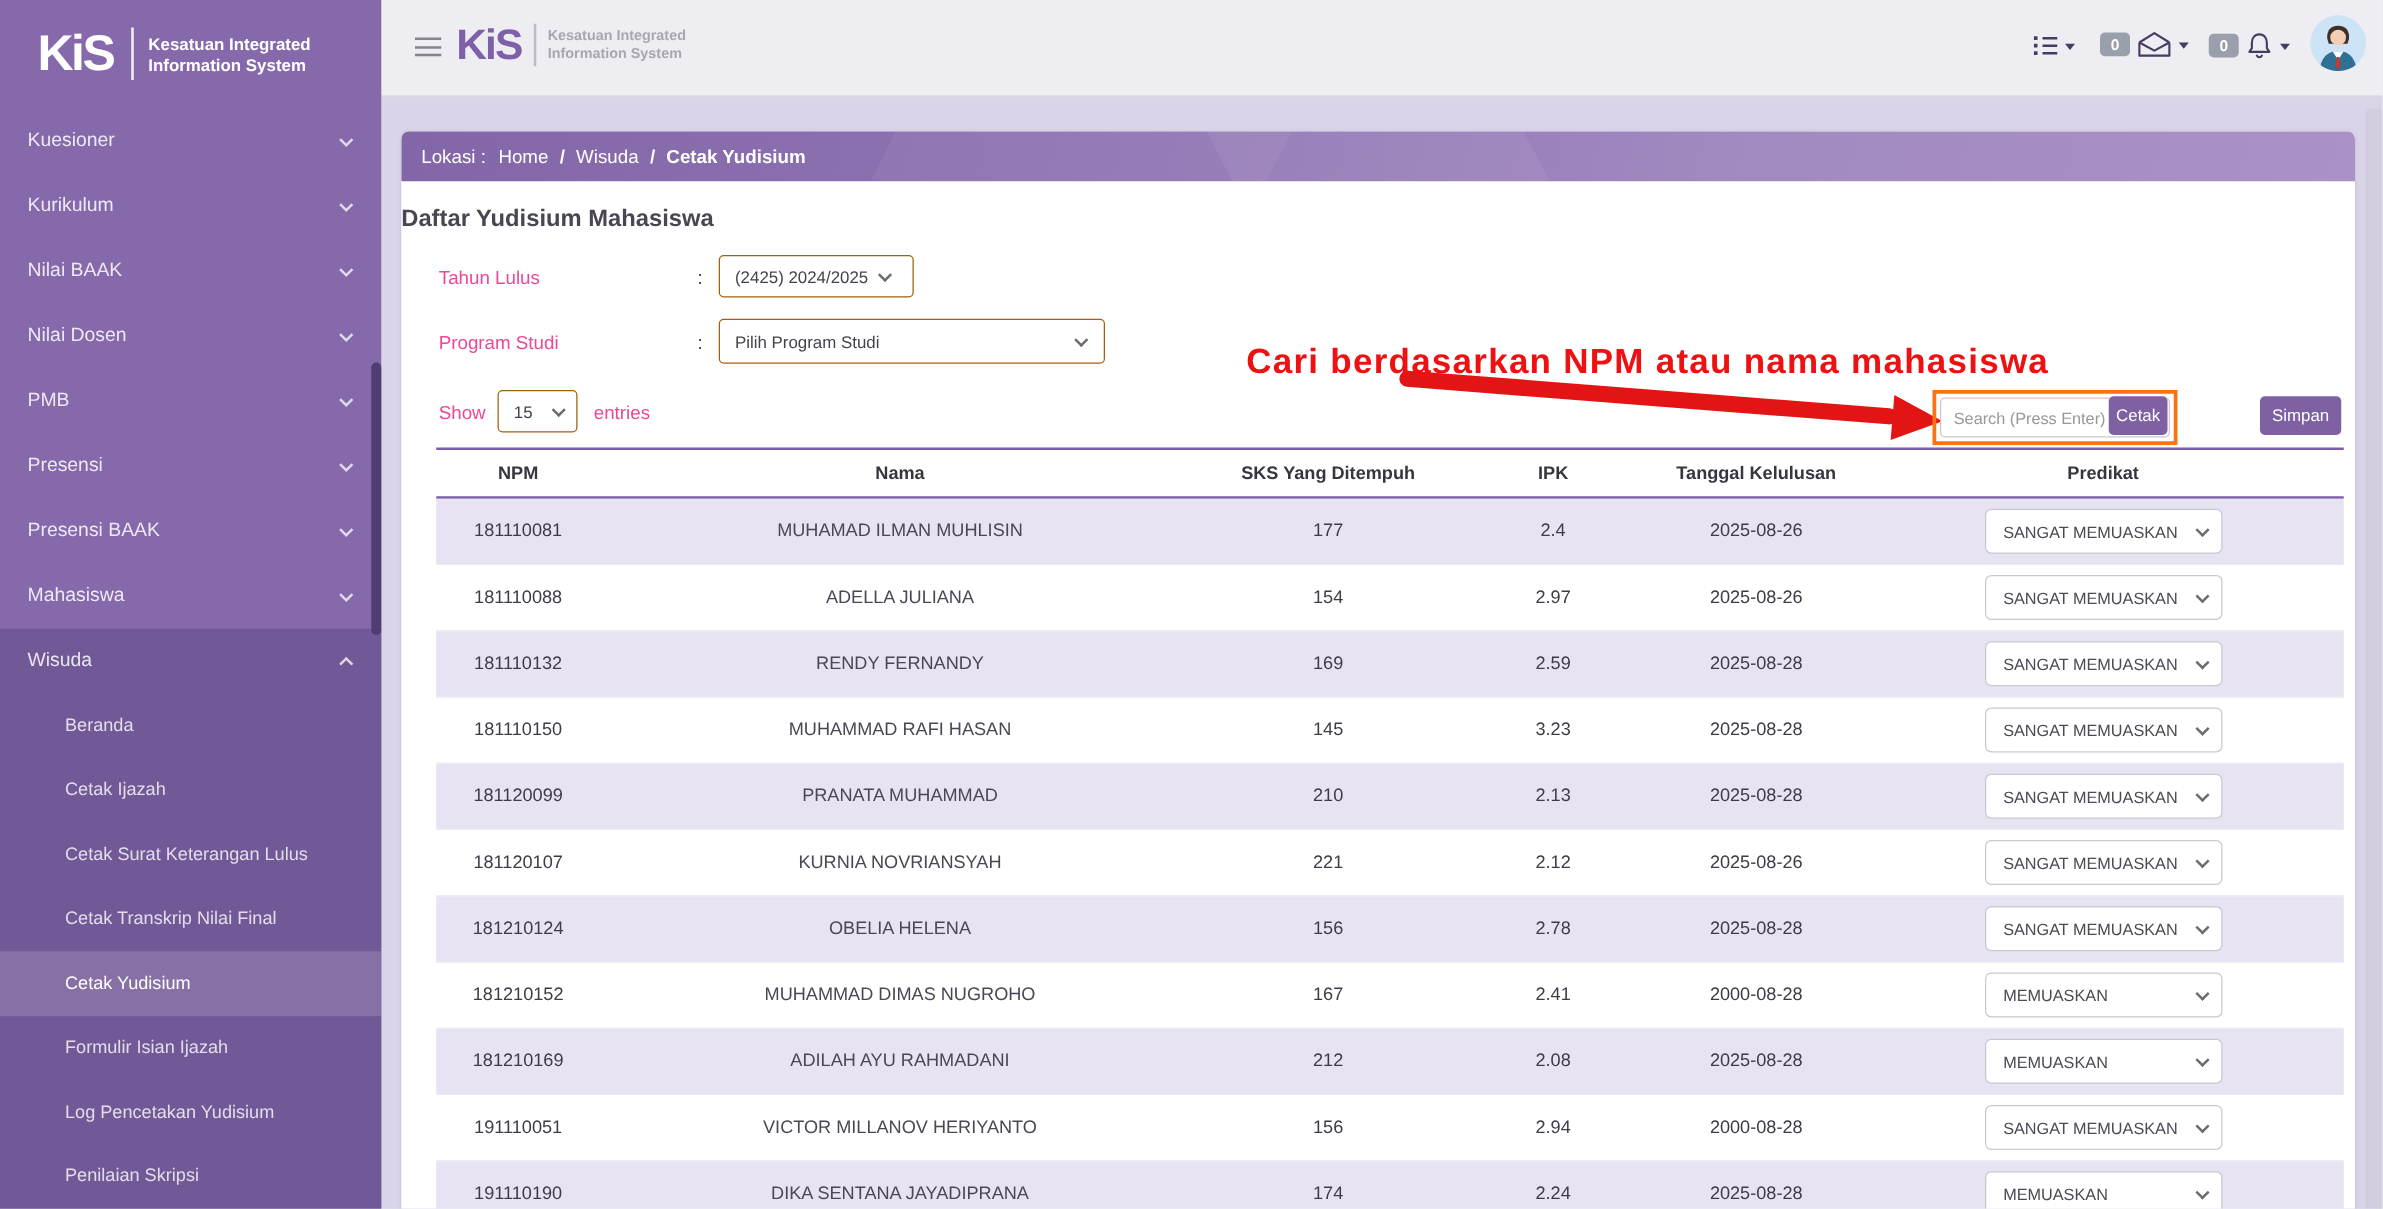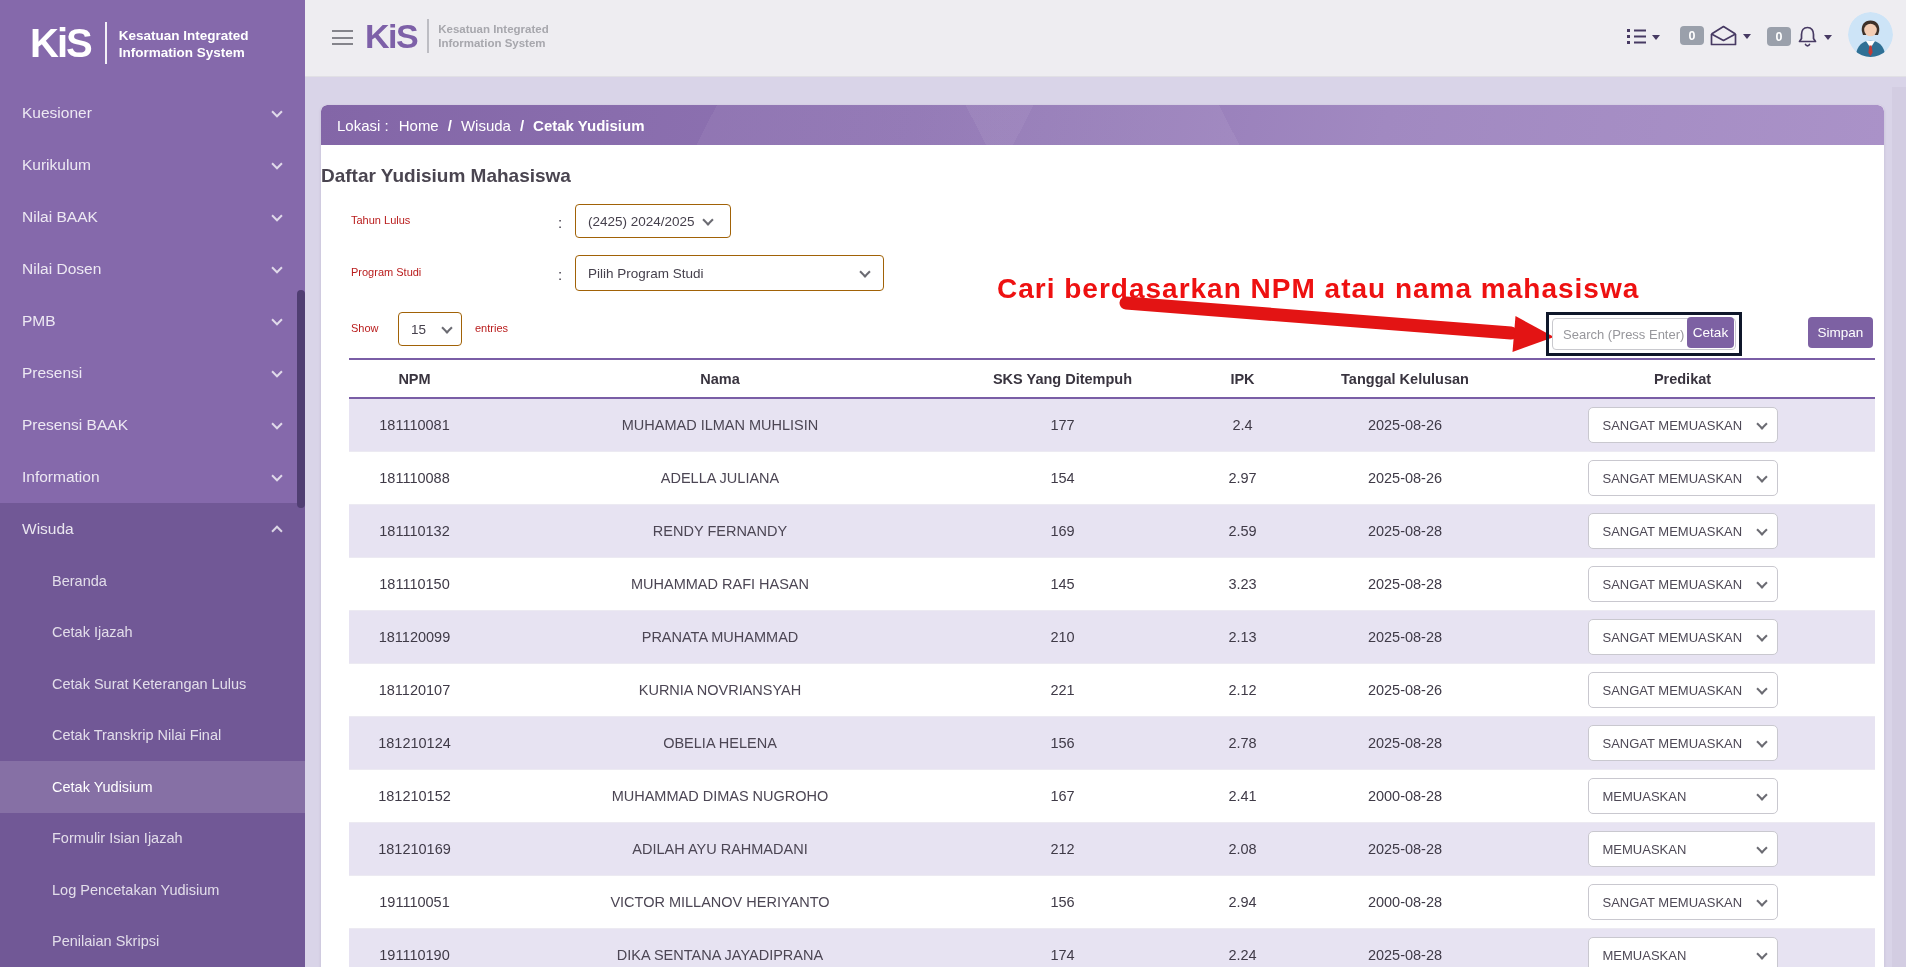--- a/index.html
+++ b/index.html
@@ -52,35 +52,35 @@
       background:linear-gradient(63deg,transparent 42%,rgba(255,255,255,.06) 42%,rgba(255,255,255,.06) 58%,transparent 58%),
                  linear-gradient(-63deg,transparent 55%,rgba(255,255,255,.05) 55%,rgba(255,255,255,.05) 75%,transparent 75%); }
   #breadcrumb span { position:relative; }
   #breadcrumb .sep { margin:0 9px; font-weight:bold; }
   #breadcrumb .crumb-current { font-weight:bold; }
   #breadcrumb .prefix { margin-right:10px; }
 
   #page-title { position:absolute; left:0; top:60px; width:100%; text-align:left;
                 font-size:19px; font-weight:700; color:#4a4550; }
 
-  .flabel { position:absolute; font-size:11px; color:#b91c1c; }
+  .flabel { position:absolute; font-size:15px; color:#ec4899; }
   .fcolon { position:absolute; left:237px; font-size:15px; color:#3c3744; }
   .select { background:#fff; border:1px solid #a16207; border-radius:4px; display:flex; align-items:center;
             font-size:13.5px; color:#46414d; cursor:pointer; }
   .select .schev { width:8px; height:8px; border-right:2px solid #6b6b72; border-bottom:2px solid #6b6b72;
                    transform:rotate(45deg); margin-top:-3px; flex:none; }
   #tahun-select { position:absolute; left:254px; top:99px; width:156px; height:34px; padding:0 10px 0 12px; gap:9px; }
   #prodi-select { position:absolute; left:254px; top:150px; width:309px; height:36px; padding:0 14px 0 12px; justify-content:space-between; }
   #show-select  { position:absolute; left:77px; top:207px; width:64px; height:34px; padding:0 10px 0 12px; justify-content:space-between; }
 
   #annotation-text { position:absolute; left:676px; top:168px; font-size:28px; font-weight:800;
                      letter-spacing:1px; color:#ee1111; white-space:nowrap; }
   #annotation-arrow { position:absolute; left:790px; top:185px; width:450px; height:70px; pointer-events:none; }
 
-  #search-highlight { position:absolute; left:1225px; top:207px; width:196px; height:44px; border:3px solid #0f172a; }
+  #search-highlight { position:absolute; left:1225px; top:207px; width:196px; height:44px; border:3px solid #f97316; }
   #search-input { position:absolute; inset:3px; width:184px; height:32px; border:1px solid #c9c9ce; border-radius:4px;
                   padding:0 10px; font-size:13px; color:#46414d; font-family:inherit; outline:none; }
   #search-input::placeholder { color:#97979c; }
   .btn { position:absolute; top:212px; height:31px; background:#7d61a3; color:#fff; border:none; border-radius:4px;
          font-size:13.5px; font-family:inherit; cursor:pointer; }
   #btn-cetak { left:1366px; width:47px; }
   #btn-simpan { left:1487px; width:65px; }
 
   
   #table { position:absolute; left:28px; top:253px; width:1526px; }
@@ -143,21 +143,21 @@
     <span class="si-label">Presensi</span>
     <span class="chev"></span>
   </div>
 
   <div class="side-item">
     <span class="si-label">Presensi BAAK</span>
     <span class="chev"></span>
   </div>
 
   <div class="side-item">
-    <span class="si-label">Information</span>
+    <span class="si-label">Mahasiswa</span>
     <span class="chev"></span>
   </div>
 </div>
     <div id="wisuda-block">
       <div class="side-item">
         <span>Wisuda</span>
         <span class="chev up"></span>
       </div>
       <div id="wisuda-sub">
   <div class="sub-item">

